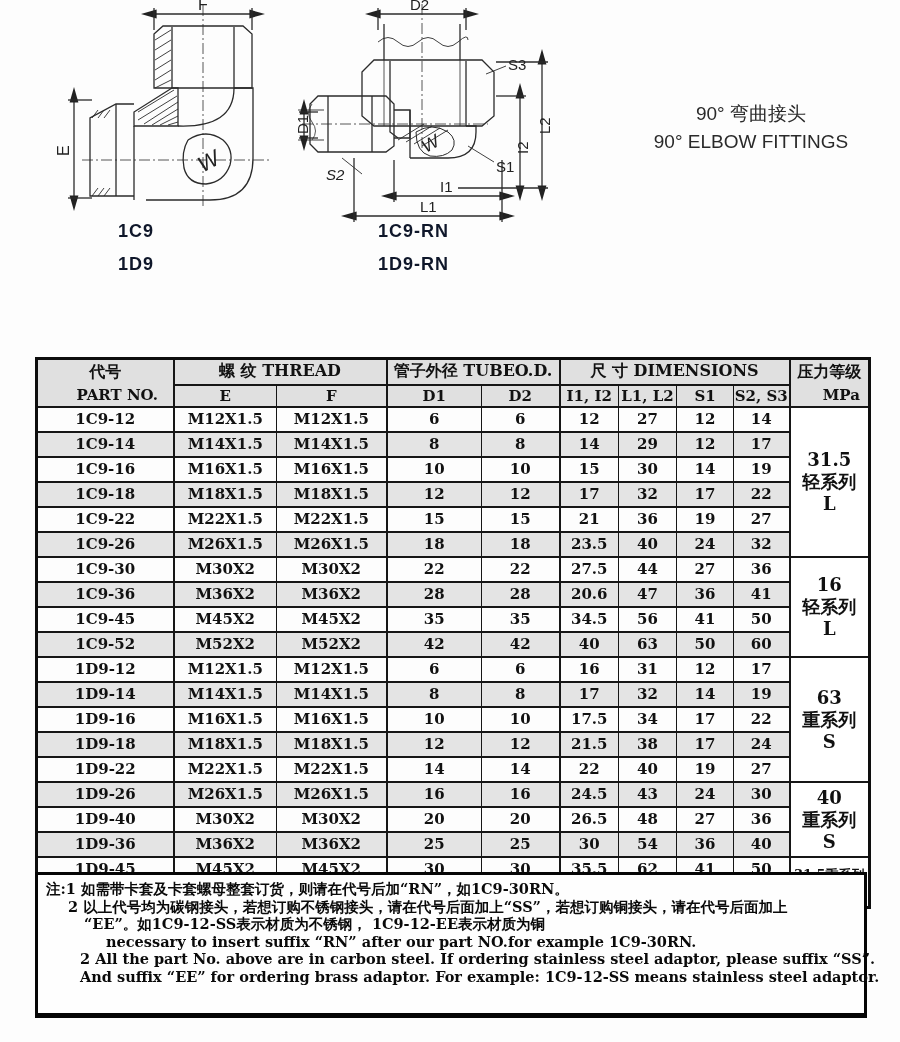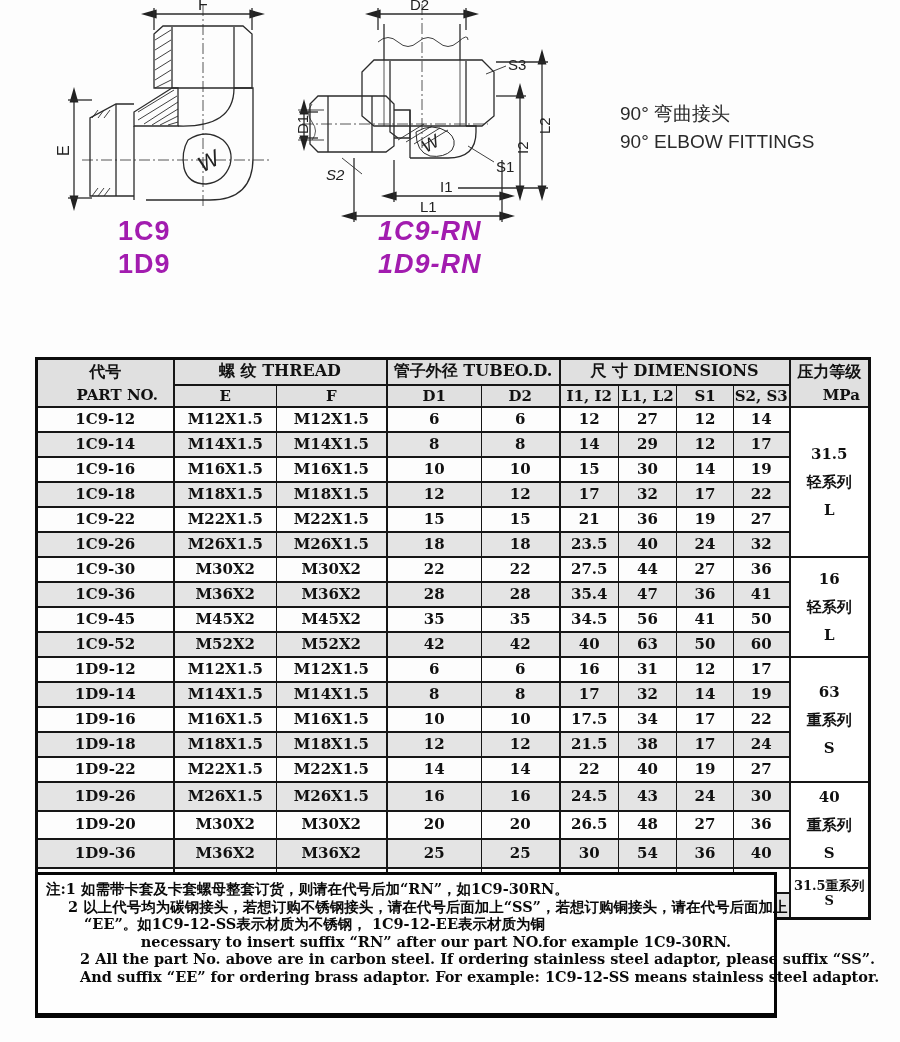--- a/index.html
+++ b/index.html
@@ -2,48 +2,48 @@
 <html><head>
 <meta charset="utf-8">
 <style>
   html,body{margin:0;padding:0;background:#ffffff;}
   .page{position:relative;width:900px;height:1042px;background:#fdfdfd;overflow:hidden;
         font-family:"Liberation Sans",sans-serif;color:#111;}
   svg text{font-family:"Liberation Sans",sans-serif;fill:#222;}
   .drawing{position:absolute;}
   #draw-left{left:38px;top:0px;}
   #draw-right{left:298px;top:0px;}
-  .title-block{position:absolute;left:620px;top:100px;width:262px;text-align:left;
+  .title-block{position:absolute;left:620px;top:100px;width:262px;text-align:center;
                font-size:19px;line-height:28px;color:#2a2a2a;}
-  .part-codes{position:absolute;font-size:27px;font-weight:bold;line-height:33px;letter-spacing:1px;color:#a21caf;}
+  .part-codes{position:absolute;font-size:18px;font-weight:bold;line-height:33px;letter-spacing:1px;color:#0f172a;}
   #codes-left{left:118px;top:215px;}
-  #codes-right{left:378px;top:215px;font-style:italic;}
+  #codes-right{left:378px;top:215px;}
   
   .tbl-wrap{position:absolute;left:35px;top:357px;}
   table{border-collapse:collapse;table-layout:fixed;width:833px;border:3px solid #0e0e0e;
         font-family:"DejaVu Serif",serif;}
   th,td{border:1px solid #161616;border-top-width:2px;border-bottom-width:2px;
         text-align:center;vertical-align:middle;padding:0;overflow:hidden;white-space:nowrap;}
   thead th{background:#e0e0e0;font-size:15px;font-weight:bold;}
   thead .hdr-cn{font-size:16px;}
   thead th .l1{display:block;line-height:24px;}
   thead th .l2{display:block;line-height:22px;margin-left:24px;}
   tbody td{font-size:15px;font-weight:bold;height:23px;line-height:23px;}
   tbody tr.shade td{background:#e4e4e4;}
   td.thick-left,th.thick-left{border-left-width:2px;}
-  td.pressure{background:#ffffff !important;white-space:pre-line;line-height:28px;font-size:15px;}
+  td.pressure{background:#ffffff !important;white-space:pre-line;line-height:22px;font-size:18px;}
   td.pressure.small{font-size:13px;line-height:15px;}
   td.faded{color:#8f8f8f;}
   
-  .notes{position:absolute;left:35px;top:872px;width:742px;height:146px;box-sizing:border-box;
+  .notes{position:absolute;left:35px;top:872px;width:832px;height:146px;box-sizing:border-box;
          border:3px solid #050505;border-bottom-width:5px;background:#fefefe;
          font-family:"DejaVu Serif",serif;font-weight:bold;font-size:14.5px;line-height:17.5px;
          padding:5px 8px 0 8px;color:#0a0a0a;}
   .nl{white-space:nowrap;} .ind22{padding-left:22px;} .ind28{padding-left:28px;}
-  .ind34{padding-left:34px;} .ind38{padding-left:38px;} .ind60{padding-left:60px;text-align:center;}
+  .ind34{padding-left:34px;} .ind38{padding-left:38px;} .ind60{padding-left:60px;}
 </style>
 </head>
 <body>
 
 <div class="page">
 
   <svg id="draw-left" class="drawing" width="265" height="212" viewBox="0 0 265 212">
     <defs>
       <marker id="arrL" markerWidth="12" markerHeight="8" refX="10" refY="4" orient="auto">
         <path d="M0,4 L12,0.6 L12,7.4 Z" fill="#222"></path>
@@ -325,21 +325,21 @@
             <td rowspan="4" class="pressure thick-left">16
 轻系列
 L</td>
           </tr>
           <tr class="shade">
             <td>1C9-36</td>
             <td class="thick-left">M36X2</td>
             <td>M36X2</td>
             <td class="thick-left">28</td>
             <td>28</td>
-            <td class="thick-left">35.4</td>
+            <td class="thick-left">20.6</td>
             <td>47</td>
             <td>36</td>
             <td>41</td>
           </tr>
           <tr>
             <td>1C9-45</td>
             <td class="thick-left">M45X2</td>
             <td>M45X2</td>
             <td class="thick-left">35</td>
             <td>35</td>
@@ -425,21 +425,21 @@
             <td>16</td>
             <td class="thick-left">24.5</td>
             <td>43</td>
             <td>24</td>
             <td>30</td>
             <td rowspan="3" class="pressure thick-left">40
 重系列
 S</td>
           </tr>
           <tr>
-            <td>1D9-20</td>
+            <td>1D9-40</td>
             <td class="thick-left">M30X2</td>
             <td>M30X2</td>
             <td class="thick-left">20</td>
             <td>20</td>
             <td class="thick-left">26.5</td>
             <td>48</td>
             <td>27</td>
             <td>36</td>
           </tr>
           <tr class="shade">

